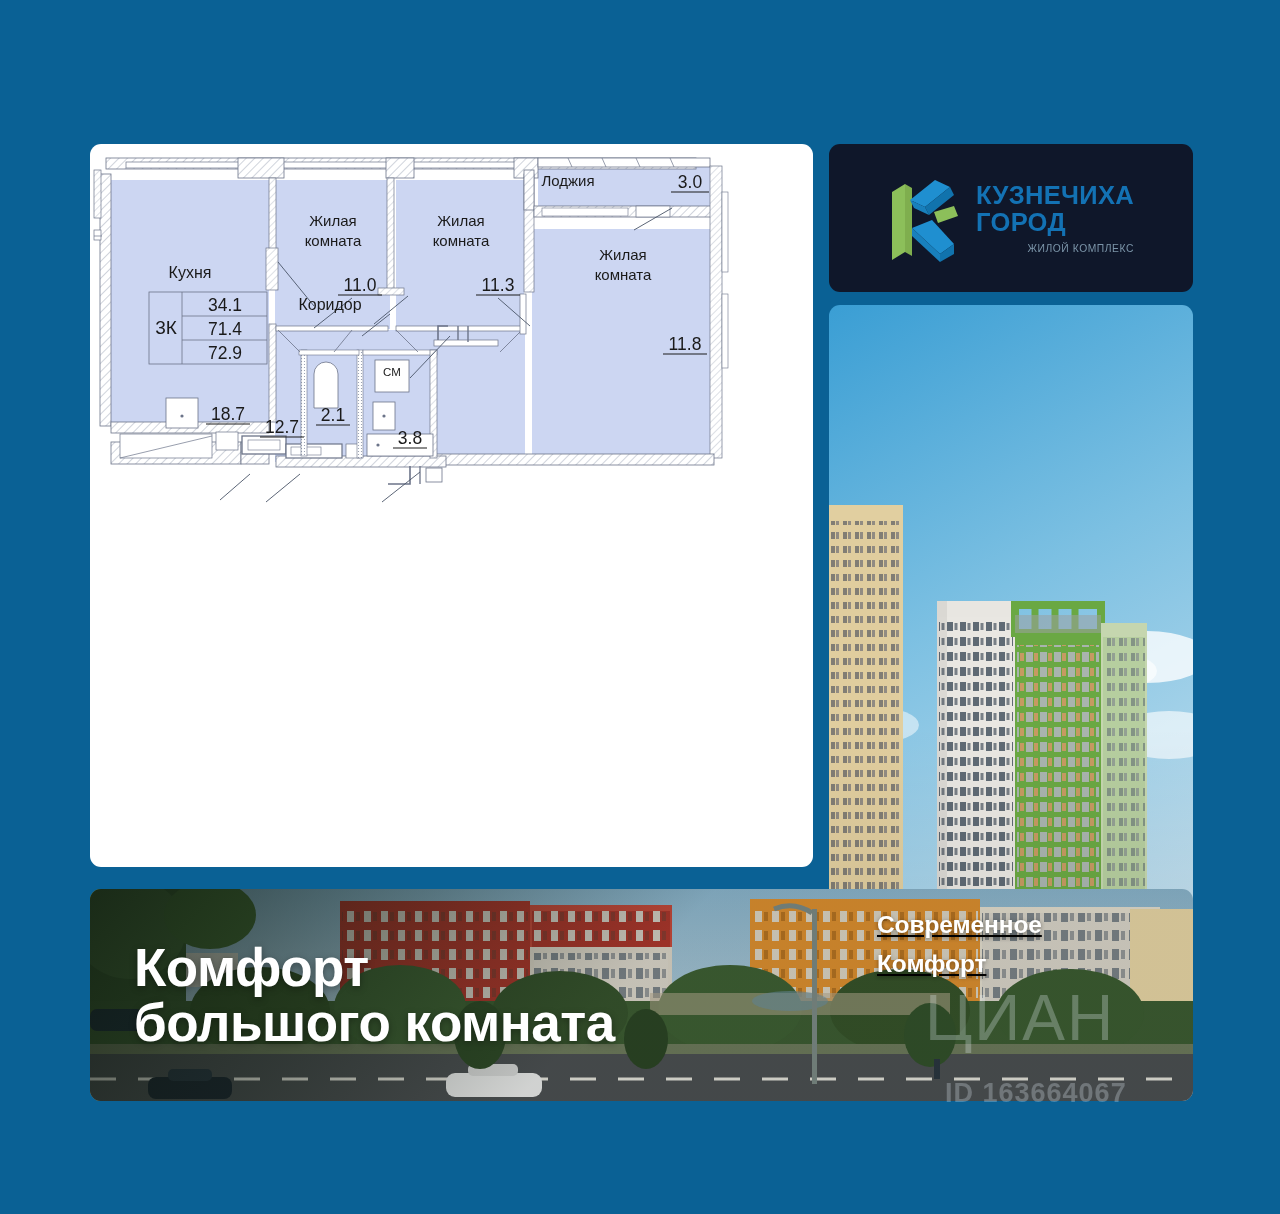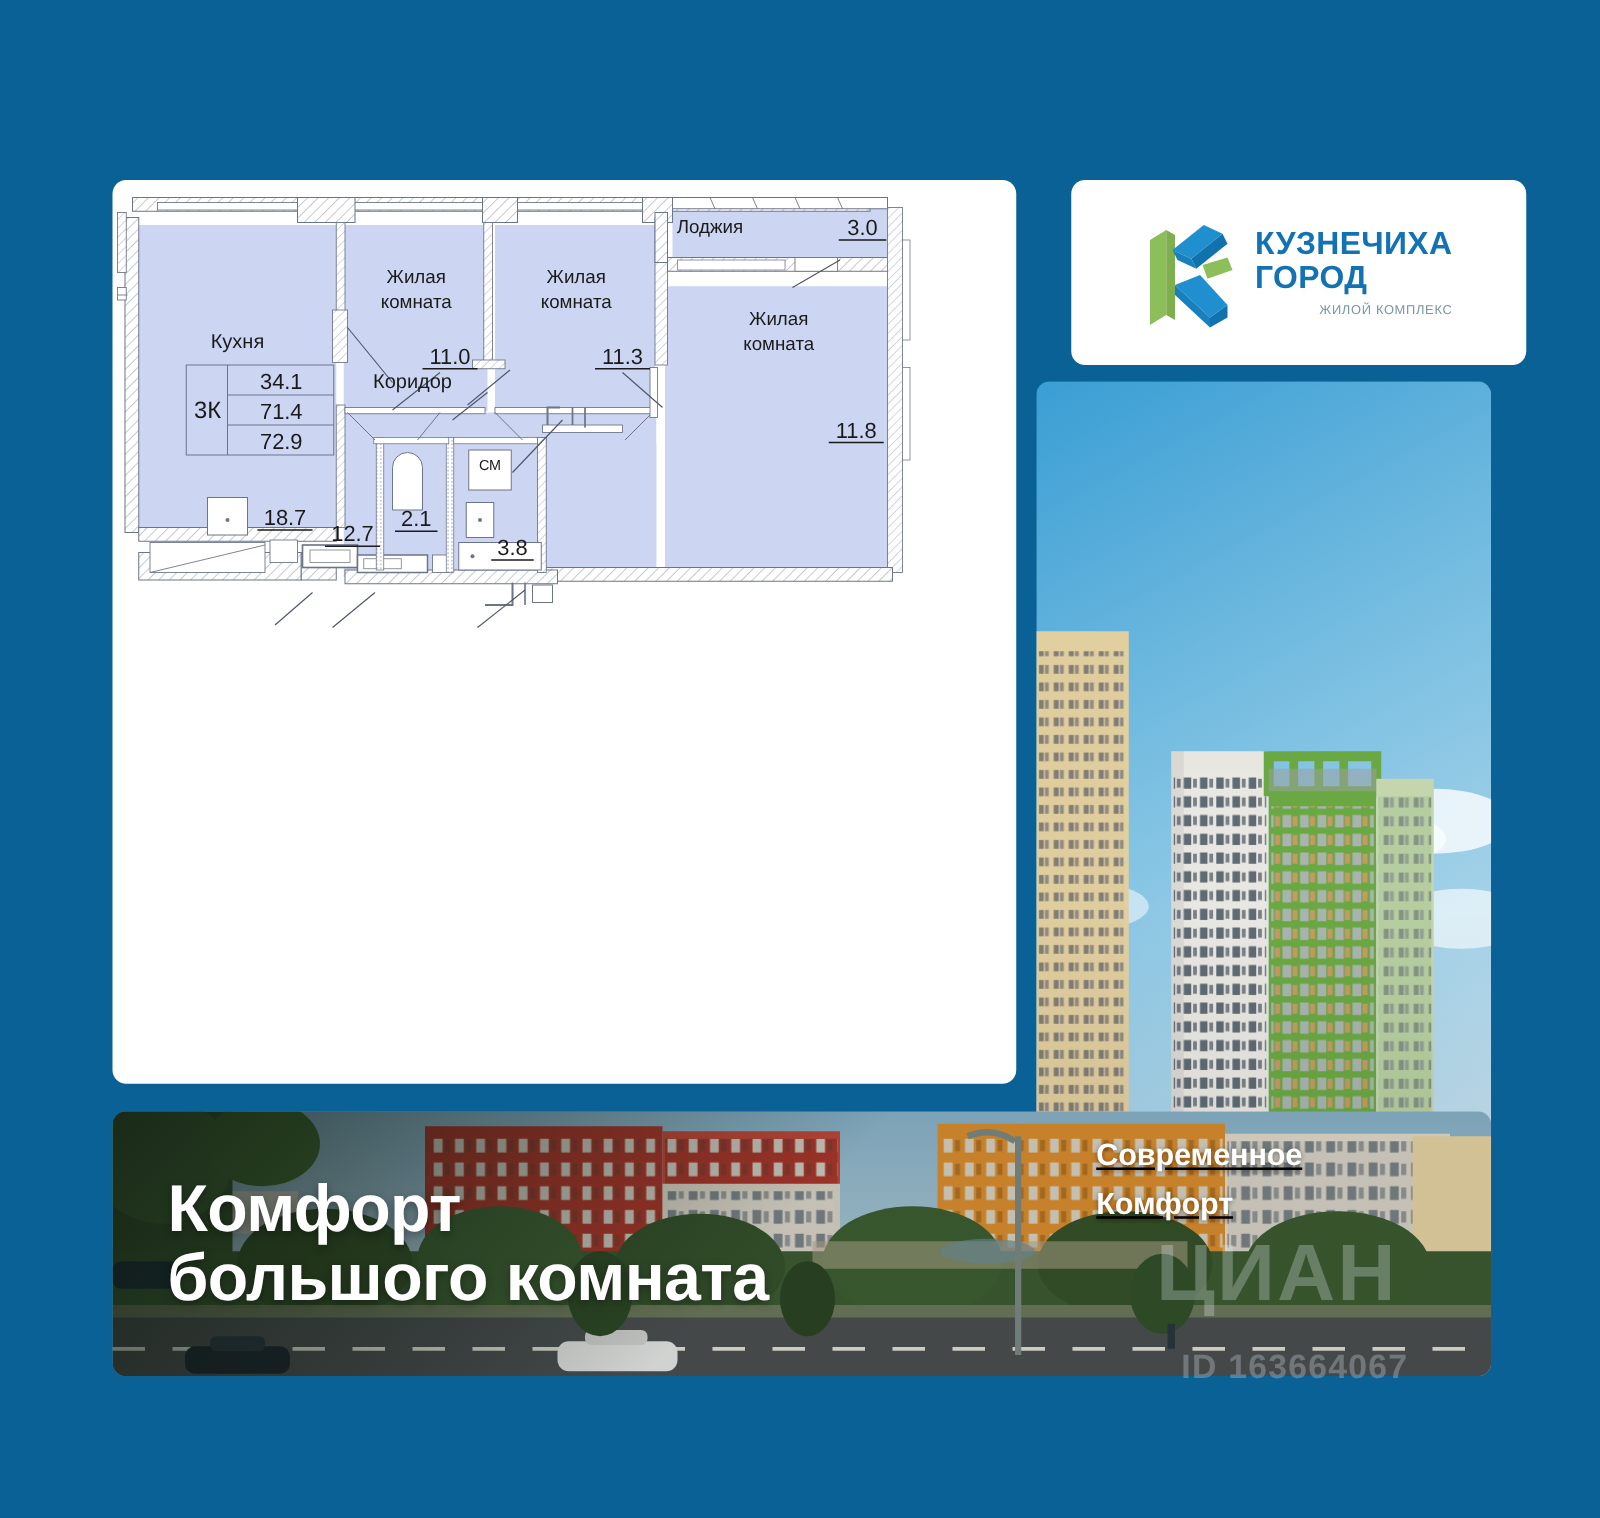--- a/index.html
+++ b/index.html
@@ -17,24 +17,23 @@
     width: 723px; height: 723px;
     background: #ffffff; border-radius: 11px;
     overflow: hidden;
   }
   .plan-svg { position: absolute; left: 0; top: 0; }
 
   
   .logo-card {
     position: absolute; left: 829px; top: 144px;
     width: 364px; height: 148px;
-    background: #ffffff; border-radius: 11px;
+    background: #0f172a; border-radius: 11px;
     display: flex; align-items: center; justify-content: center;
     gap: 14px;
-    margin-left: 28px;
   }
   .logo-mark { width: 74px; height: 96px; flex: none; }
   .logo-text { display: flex; flex-direction: column; }
   .logo-line1, .logo-line2 {
     color: #1372b4; font-weight: bold; font-size: 25.5px;
     letter-spacing: 0.3px; line-height: 1.06;
   }
   .logo-sub {
     color: #7b94a8; font-size: 10.3px; font-weight: normal;
     letter-spacing: 0.55px; margin-top: 7px; text-align: right;
@@ -56,21 +55,21 @@
   .cap-block { margin-bottom: 12px; text-decoration: underline; }
   .cap-line {
     color: #fff; font-size: 24.5px; font-weight: bold;
     line-height: 1.08; letter-spacing: -0.1px;
     text-shadow: 0 1px 4px rgba(0,0,0,.45);
   }
   .wm-big {
     position: absolute; z-index: 7;
     left: 96px; bottom: 34px;
     color: rgba(235,243,250,0.28);
-    font-size: 64px; font-weight: bold; letter-spacing: 2px;
+    font-size: 64px; font-weight: normal; letter-spacing: 2px;
     white-space: nowrap;
   }
 
   
   .banner {
     position: absolute; left: 90px; top: 877px;
     width: 1103px; height: 212px;
     border-radius: 11px; overflow: hidden; margin-top: 12px;
   }
   .banner-svg { position: absolute; left: 0; top: 0; }

